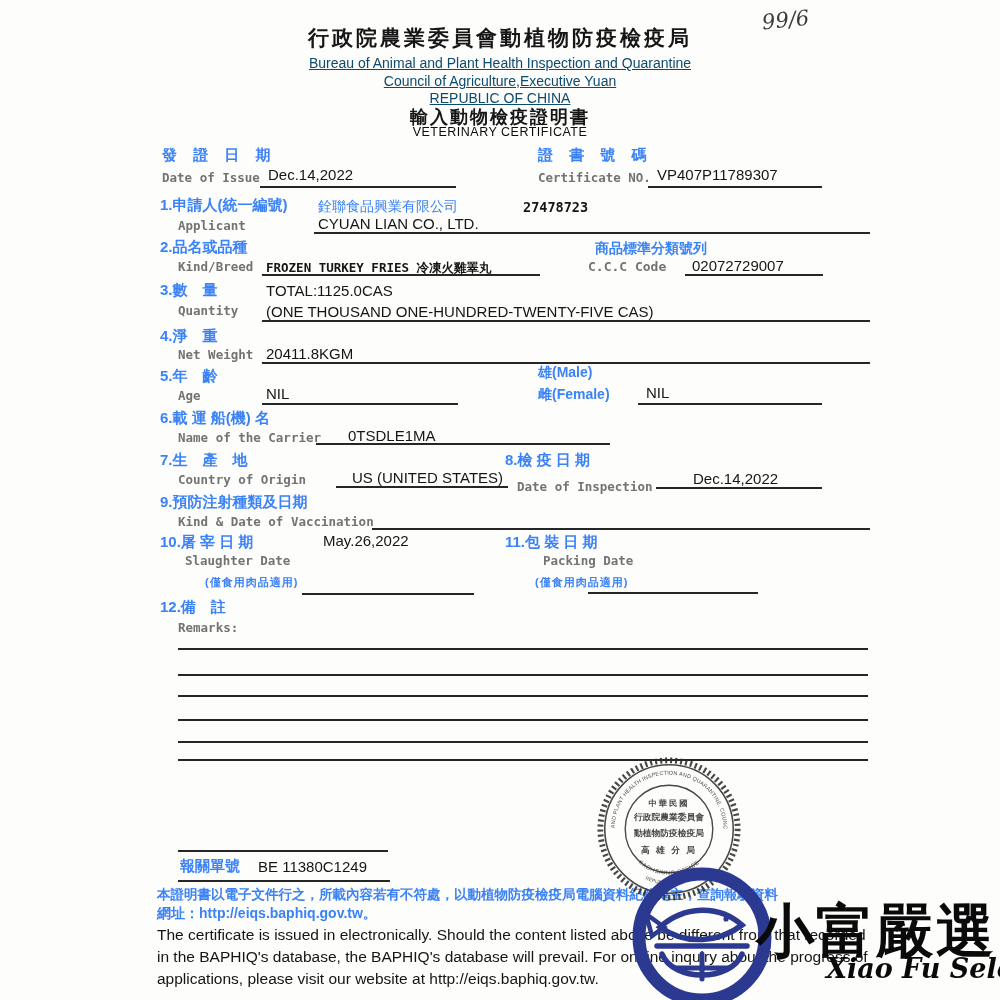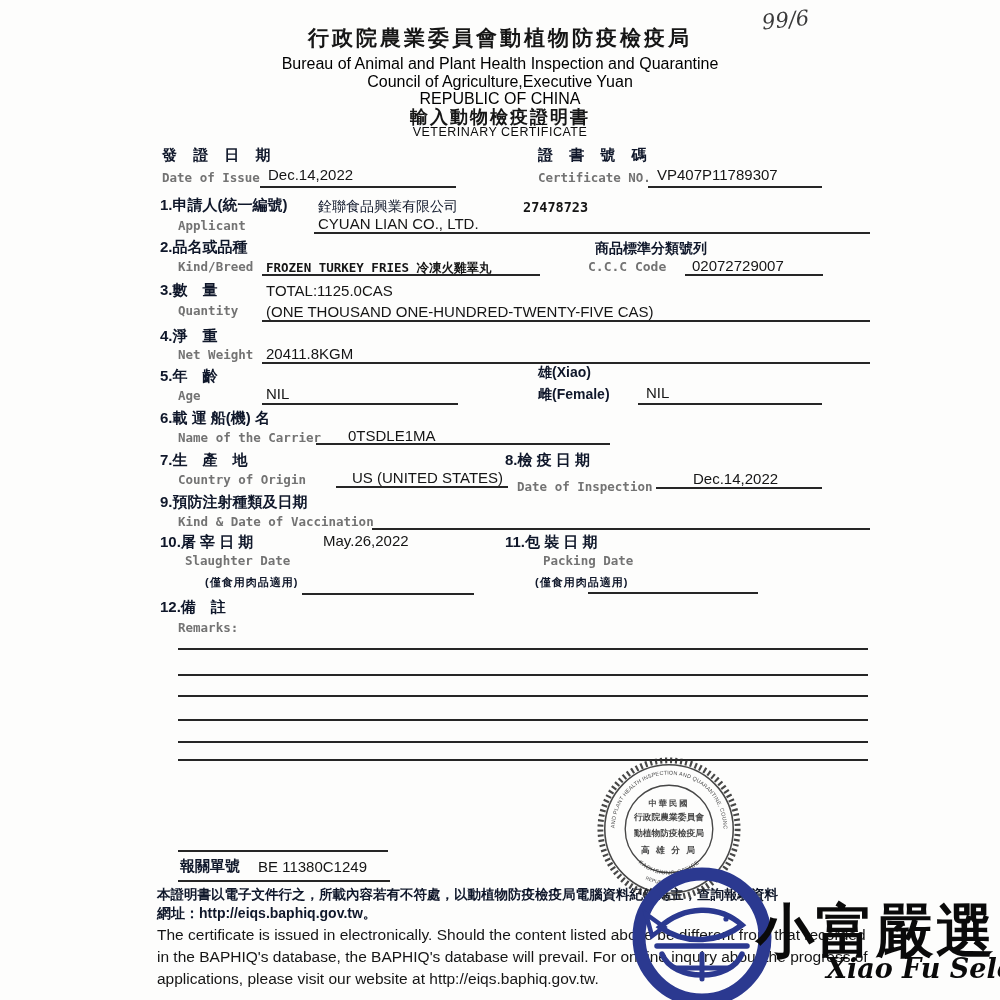--- a/index.html
+++ b/index.html
@@ -1,34 +1,34 @@
 <!DOCTYPE html>
 <html><head>
 <meta charset="utf-8">
 <style>
   html,body{margin:0;padding:0;}
   body{width:1000px;height:1000px;background:#e8e8e8;font-family:"Liberation Sans",sans-serif;}
   .page{position:relative;width:1000px;height:1000px;background:#fdfdfc;overflow:hidden;color:#161616;}
   .abs{position:absolute;white-space:nowrap;}
   .ctr{left:0;width:1000px;text-align:center;}
   
-  .zh{font-family:"Liberation Sans",sans-serif;font-weight:bold;font-size:15px;color:#0f172a;}
+  .zh{font-family:"Liberation Sans",sans-serif;font-weight:bold;font-size:15px;color:#3b82f6;}
   .zh-sp{letter-spacing:6px;}
   .zh-sm{font-size:11px;letter-spacing:1px;}
   
   .en{font-family:"DejaVu Sans Mono","Liberation Mono",monospace;font-weight:bold;font-size:12.5px;color:#737373;}
   
   .val{font-family:"Liberation Sans",sans-serif;font-size:15px;color:#151515;}
   
   .valm{font-family:"DejaVu Sans Mono","Liberation Mono",monospace;font-weight:bold;font-size:12.5px;color:#151515;}
   .ln{position:absolute;height:2px;background:#262626;}
   .ln-thin{height:1.5px;}
   .hw{font-family:"DejaVu Serif",serif;font-style:italic;font-size:21px;color:#3a3a3a;transform:rotate(-6deg);}
   .h-zh{font-size:21px;font-weight:bold;letter-spacing:3px;}
-  .h-en{font-size:16px;color:#000000;}
+  .h-en{font-size:14px;color:#0c4a6e;text-decoration:underline;}
   .h-zh2{font-size:18px;font-weight:bold;letter-spacing:2px;}
   .h-en2{font-size:12.5px;letter-spacing:.5px;color:#0c0c0c;}
   .wm-zh{font-size:58px;font-weight:900;letter-spacing:2px;color:#0a0a0a;font-family:"Liberation Sans",sans-serif;}
   .wm-en{font-size:27px;font-weight:bold;font-style:italic;color:#0a0a0a;font-family:"DejaVu Serif",serif;}
   svg{display:block;}
 </style>
 </head>
 <body>
 
 <div class="page">
@@ -72,21 +72,21 @@
   <div class="abs en" style="left:178px;top:303px;">Quantity</div>
   <div class="abs val" style="left:266px;top:303px;">(ONE THOUSAND ONE-HUNDRED-TWENTY-FIVE CAS)</div>
   <div class="ln" style="left:262px;top:320px;width:608px;"></div>
 
   <div class="abs zh" style="left:160px;top:327px;">4.淨　重</div>
   <div class="abs en" style="left:178px;top:347px;">Net Weight</div>
   <div class="abs val" style="left:266px;top:345px;">20411.8KGM</div>
   <div class="ln" style="left:262px;top:362px;width:608px;"></div>
 
   <div class="abs zh" style="left:160px;top:367px;">5.年　齡</div>
-  <div class="abs zh" style="left:538px;top:364px;font-size:14px;">雄(Xiao)</div>
+  <div class="abs zh" style="left:538px;top:364px;font-size:14px;">雄(Male)</div>
   <div class="abs en" style="left:178px;top:388px;">Age</div>
   <div class="abs val" style="left:266px;top:385px;">NIL</div>
   <div class="ln" style="left:262px;top:403px;width:196px;"></div>
   <div class="abs zh" style="left:538px;top:386px;font-size:14px;">雌(Female)</div>
   <div class="abs val" style="left:646px;top:384px;">NIL</div>
   <div class="ln" style="left:638px;top:403px;width:184px;"></div>
 
   <div class="abs zh" style="left:160px;top:409px;">6.載 運 船(機) 名</div>
   <div class="abs en" style="left:178px;top:430px;">Name of the Carrier</div>
   <div class="abs val" style="left:348px;top:427px;">0TSDLE1MA</div>

